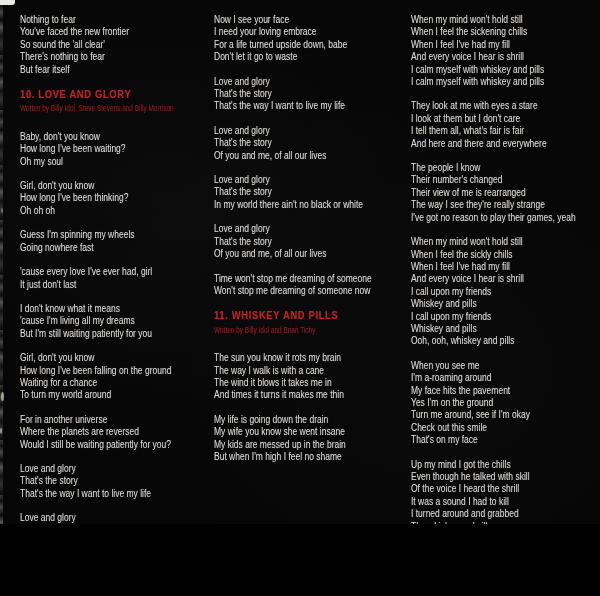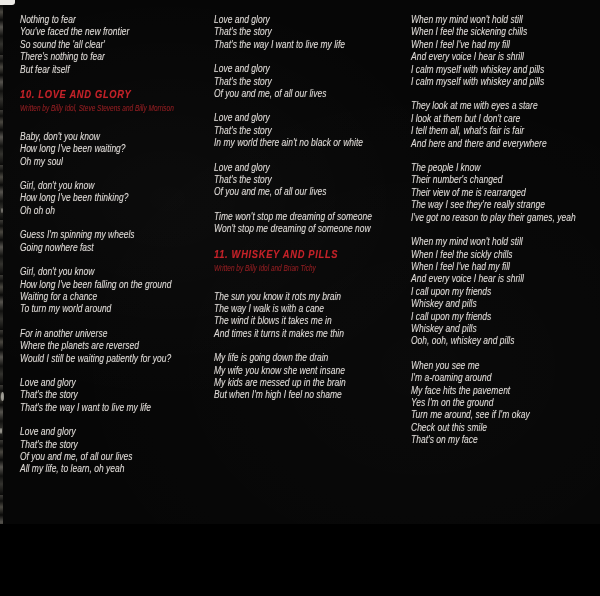--- a/index.html
+++ b/index.html
@@ -5,21 +5,20 @@
   html, body { margin: 0; padding: 0; background: #000; }
   .screen {
     position: relative;
     width: 600px; height: 524px;
     overflow: hidden;
     background:
       radial-gradient(ellipse 420px 300px at 28% 38%, rgba(255,255,255,0.025), rgba(0,0,0,0) 70%),
       radial-gradient(ellipse 500px 400px at 70% 70%, rgba(255,255,255,0.015), rgba(0,0,0,0) 75%),
       #060606;
     font-family: "Liberation Sans", "DejaVu Sans", sans-serif;
-    font-style: italic;
   }
   .col { position: absolute; top: 14px; }
   .col-left   { left: 20px;  width: 192px; }
   .col-middle { left: 214px; width: 196px; }
   .col-right  { left: 411px; width: 188px; }
   .stanza { margin-bottom: 12px; }
   .line {
     font-size: 10px;
     line-height: 12.4px;
     color: var(--text, #dcd8d4);
@@ -94,20 +93,29 @@
       <div class="stanza">
         <div class="line">Girl, don't you know</div>
         <div class="line">How long I've been thinking?</div>
         <div class="line">Oh oh oh</div>
       </div>
       <div class="stanza">
         <div class="line">Guess I'm spinning my wheels</div>
         <div class="line">Going nowhere fast</div>
       </div>
       <div class="stanza">
+        <div class="line">'cause every love I've ever had, girl</div>
+        <div class="line">It just don't last</div>
+      </div>
+      <div class="stanza">
+        <div class="line">I don't know what it means</div>
+        <div class="line">'cause I'm living all my dreams</div>
+        <div class="line">But I'm still waiting patiently for you</div>
+      </div>
+      <div class="stanza">
         <div class="line">Girl, don't you know</div>
         <div class="line">How long I've been falling on the ground</div>
         <div class="line">Waiting for a chance</div>
         <div class="line">To turn my world around</div>
       </div>
       <div class="stanza">
         <div class="line">For in another universe</div>
         <div class="line">Where the planets are reversed</div>
         <div class="line">Would I still be waiting patiently for you?</div>
       </div>
@@ -117,20 +125,26 @@
         <div class="line">That's the way I want to live my life</div>
       </div>
       <div class="stanza">
         <div class="line">Love and glory</div>
         <div class="line">That's the story</div>
         <div class="line">Of you and me, of all our lives</div>
         <div class="line">All my life, to learn, oh yeah</div>
       </div>
     </div>
   <div class="col col-middle">
+      <div class="stanza">
+        <div class="line">Now I see your face</div>
+        <div class="line">I need your loving embrace</div>
+        <div class="line">For a life turned upside down, babe</div>
+        <div class="line">Don't let it go to waste</div>
+      </div>
       <div class="stanza">
         <div class="line">Love and glory</div>
         <div class="line">That's the story</div>
         <div class="line">That's the way I want to live my life</div>
       </div>
       <div class="stanza">
         <div class="line">Love and glory</div>
         <div class="line">That's the story</div>
         <div class="line">Of you and me, of all our lives</div>
       </div>
@@ -198,14 +212,22 @@
       </div>
       <div class="stanza">
         <div class="line">When you see me</div>
         <div class="line">I'm a-roaming around</div>
         <div class="line">My face hits the pavement</div>
         <div class="line">Yes I'm on the ground</div>
         <div class="line">Turn me around, see if I'm okay</div>
         <div class="line">Check out this smile</div>
         <div class="line">That's on my face</div>
       </div>
+      <div class="stanza">
+        <div class="line">Up my mind I got the chills</div>
+        <div class="line">Even though he talked with skill</div>
+        <div class="line">Of the voice I heard the shrill</div>
+        <div class="line">It was a sound I had to kill</div>
+        <div class="line">I turned around and grabbed</div>
+        <div class="line">The whiskey and pills</div>
+      </div>
     </div>
 </div>
 
 </body></html>

